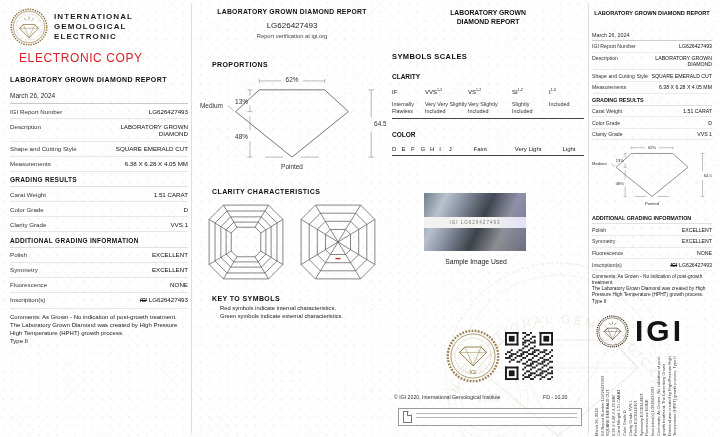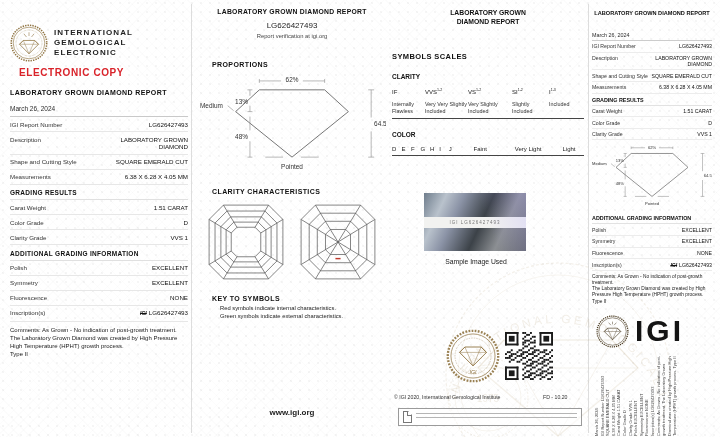--- a/index.html
+++ b/index.html
@@ -7,24 +7,24 @@
   .cert { position:relative; width:720px; height:437px; background:#fff; overflow:hidden; color:#2b2b2b; }
   .cert::before { content:""; position:absolute; inset:0; pointer-events:none;
     background-image:
       radial-gradient(circle at 3px 3px, rgba(120,120,120,0.07) 1px, transparent 1.4px),
       repeating-linear-gradient(45deg, rgba(120,120,120,0.025) 0 1px, transparent 1px 7px),
       repeating-linear-gradient(-45deg, rgba(120,120,120,0.025) 0 1px, transparent 1px 7px);
     background-size: 9px 9px, auto, auto; }
   .vline { position:absolute; top:4px; bottom:4px; width:1px; background:#ddd; }
 
   
-  .panel-left { position:absolute; left:10px; top:24px; width:178px; }
+  .panel-left { position:absolute; left:10px; top:8px; width:178px; }
   .brand-row { display:flex; align-items:center; gap:6px; }
   .brand-text div { font-size:8px; font-weight:bold; letter-spacing:1.1px; color:#222; line-height:10px; }
-  .electronic { margin:5px 0 0 9px; color:#d9232a; font-weight:bold; font-size:10px; letter-spacing:0.6px; }
+  .electronic { margin:5px 0 0 9px; color:#d9232a; font-weight:normal; font-size:12px; letter-spacing:0.6px; }
   .panel-title { margin-top:11px; font-size:7px; font-weight:bold; letter-spacing:0.4px; color:#111; }
   .date-row { margin-top:9px; font-size:6.5px; padding-bottom:4px; border-bottom:1px solid #c9c9c9; }
   .row { display:flex; justify-content:space-between; align-items:flex-start; padding:3.5px 0 3px; border-bottom:1px solid #e7e7e7; }
   .row .lbl { font-size:6.2px; color:#333; }
   .row .val { font-size:6.2px; color:#111; text-align:right; max-width:88px; line-height:7.5px; }
   .sec { font-size:6.5px; font-weight:bold; color:#111; padding:4.5px 0 3px; border-bottom:1px solid #e0e0e0; letter-spacing:0.3px; }
   .comments { margin-top:4px; font-size:6px; line-height:8px; color:#222; }
   .igi-mini { font-size:5px; font-weight:bold; font-style:italic; text-decoration:line-through; margin-right:2px; color:#111; }
 
   
@@ -255,21 +255,20 @@
 
     <div class="key-wrap">
       <div class="sec-title">KEY TO SYMBOLS</div>
       <div class="key-lines">
         <div>Red symbols indicate internal characteristics.</div>
         <div>Green symbols indicate external characteristics.</div>
       </div>
     </div>
   </section>
 
-  <div class="website">www.igi.org</div>
 
   <section class="col-scales">
     <div class="s-head">
       <div>LABORATORY GROWN</div>
       <div>DIAMOND REPORT</div>
     </div>
     <div class="gs-title">SYMBOLS SCALES</div>
     <div class="sub-lbl">CLARITY</div>
     <div class="cl-grades">
       <div class="cl-col">

